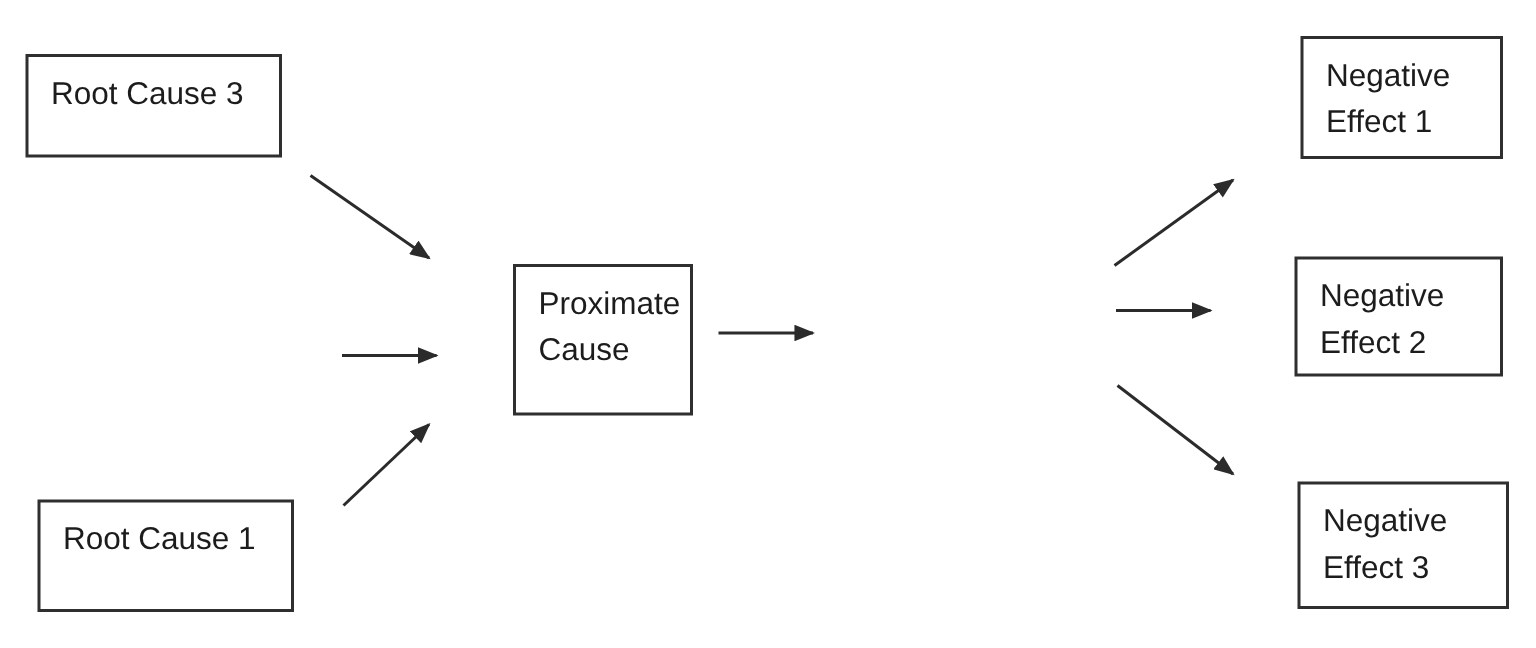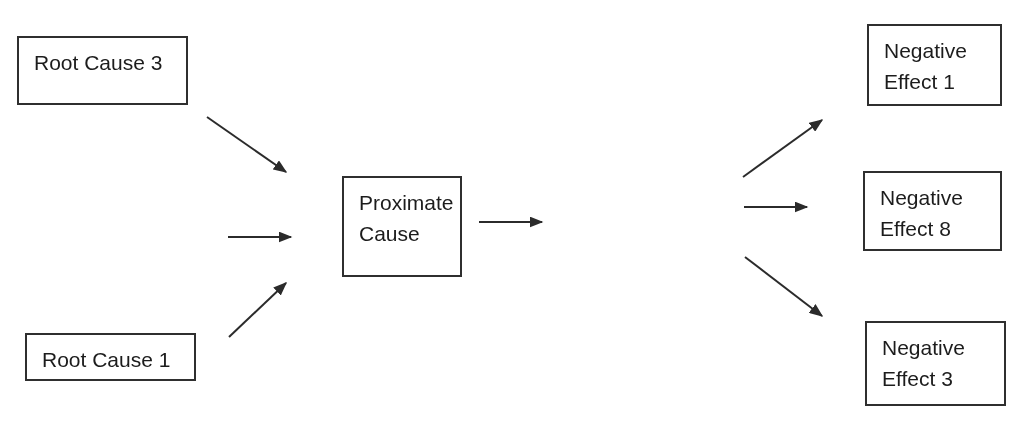--- a/index.html
+++ b/index.html
@@ -59,34 +59,34 @@
     <line x1="743" y1="177" x2="822" y2="120" marker-end="url(#ah)"></line>
     <line x1="744" y1="207" x2="807" y2="207" marker-end="url(#ah)"></line>
     <line x1="745" y1="257" x2="822" y2="316" marker-end="url(#ah)"></line>
   </svg>
 
   <div class="node" style="left:17px;top:36px;width:171px;height:69px">
     <span>Root Cause 3</span>
   </div>
 
 
-  <div class="node" style="left:25px;top:333px;width:171px;height:48px">
+  <div class="node" style="left:25px;top:333px;width:171px;height:75px">
     <span>Root Cause 1</span>
   </div>
 
   <div class="node" style="left:342px;top:176px;width:120px;height:101px">
     <span>Proximate Cause</span>
   </div>
 
 
   <div class="node" style="left:867px;top:24px;width:135px;height:82px">
     <span>Negative Effect 1</span>
   </div>
 
   <div class="node" style="left:863px;top:171px;width:139px;height:80px">
-    <span>Negative Effect 8</span>
+    <span>Negative Effect 2</span>
   </div>
 
   <div class="node" style="left:865px;top:321px;width:141px;height:85px">
     <span>Negative Effect 3</span>
   </div>
 
 </div>
 
 </body></html>

